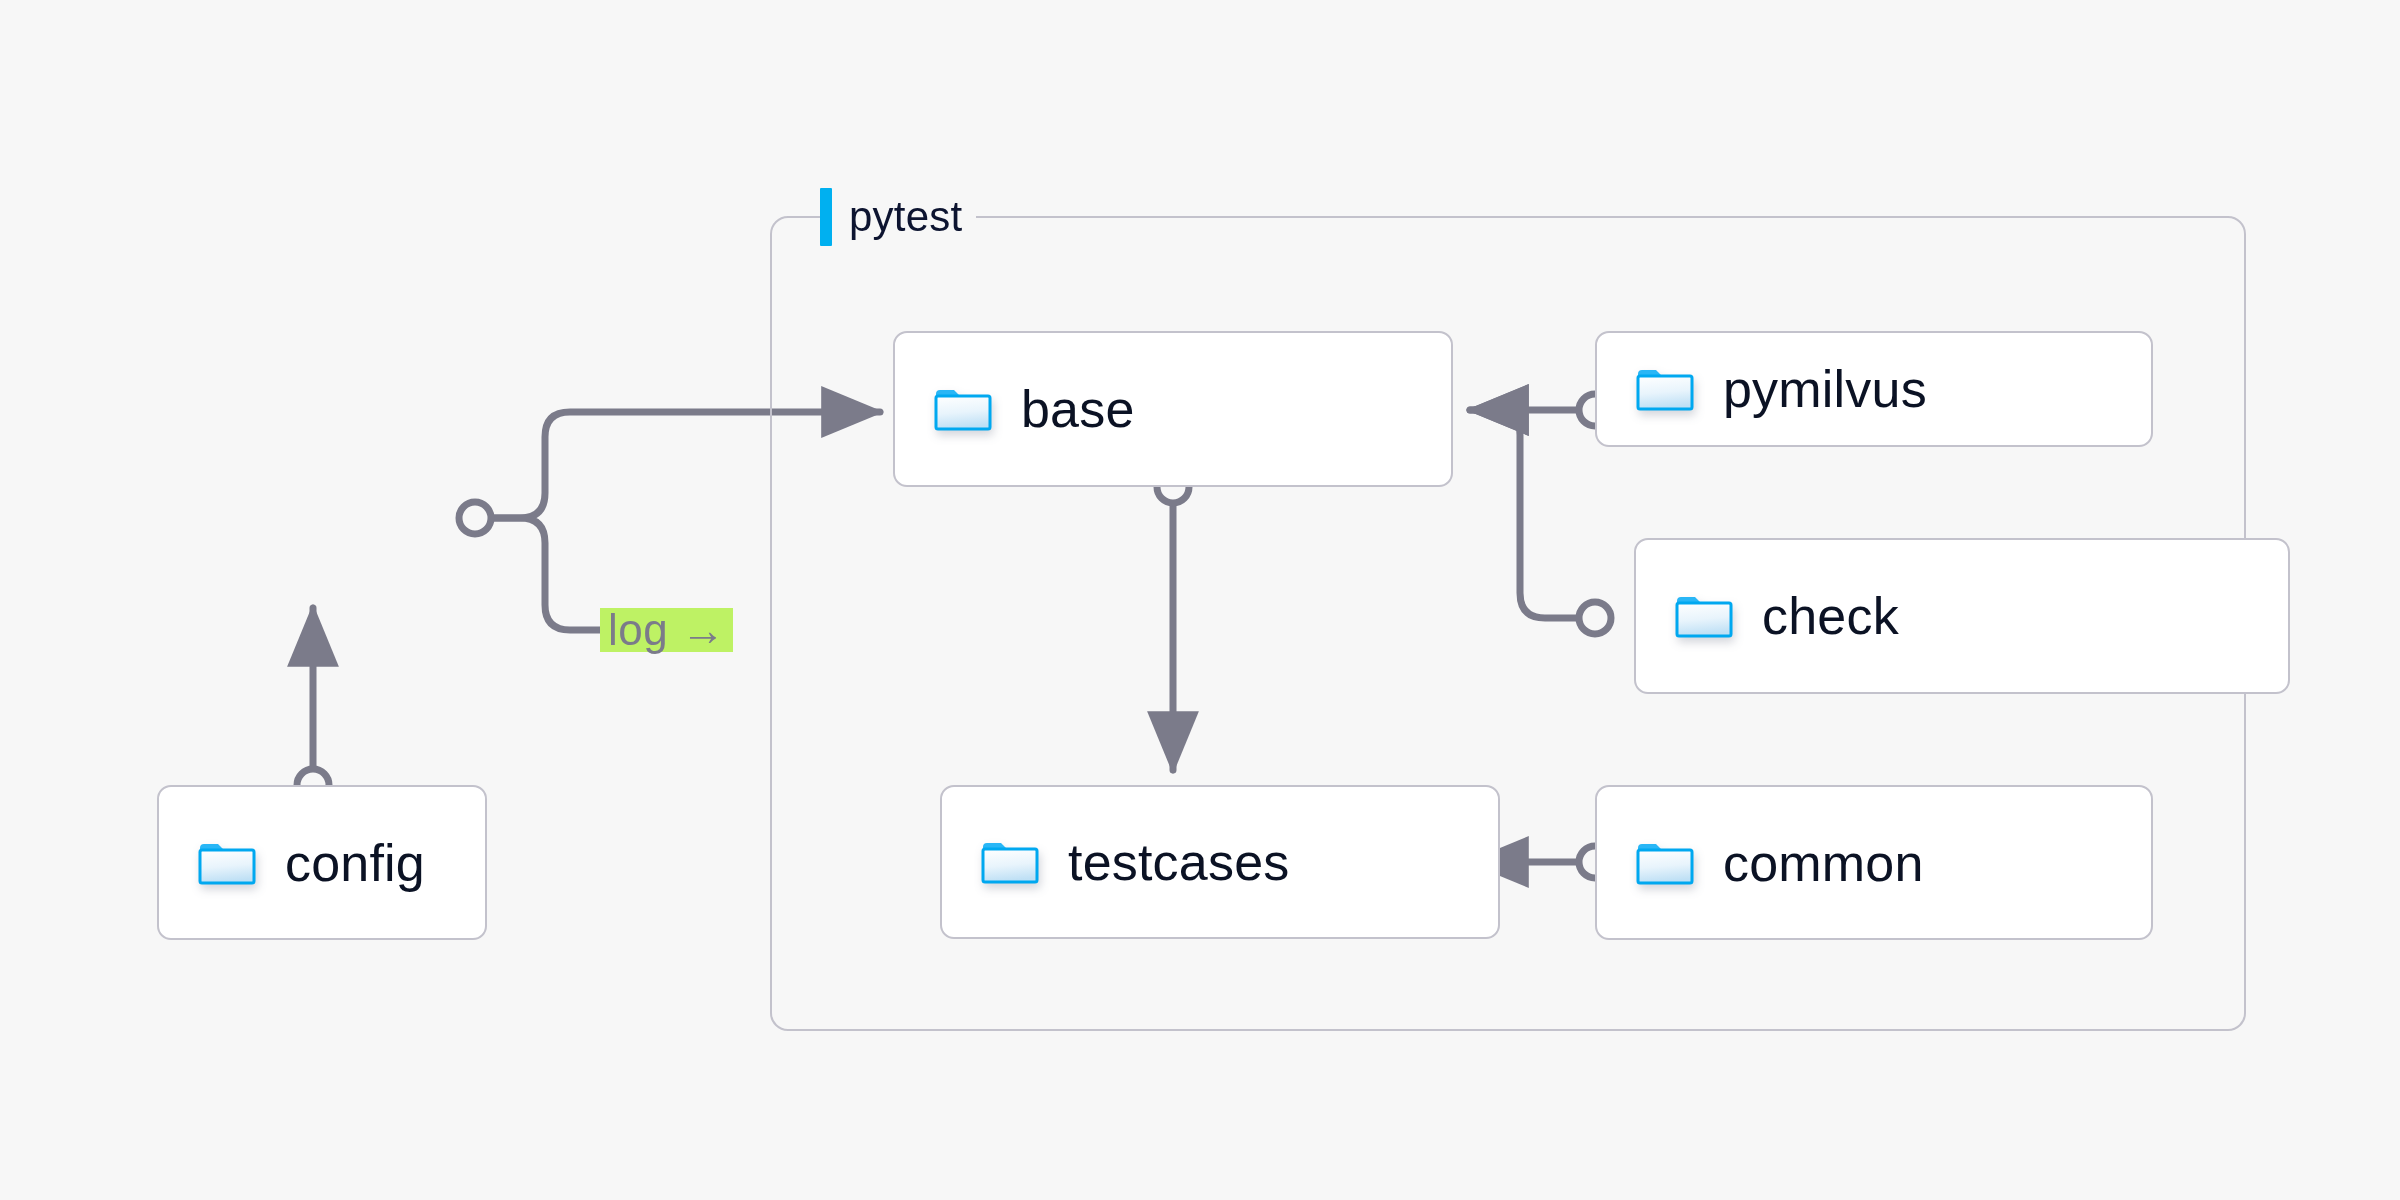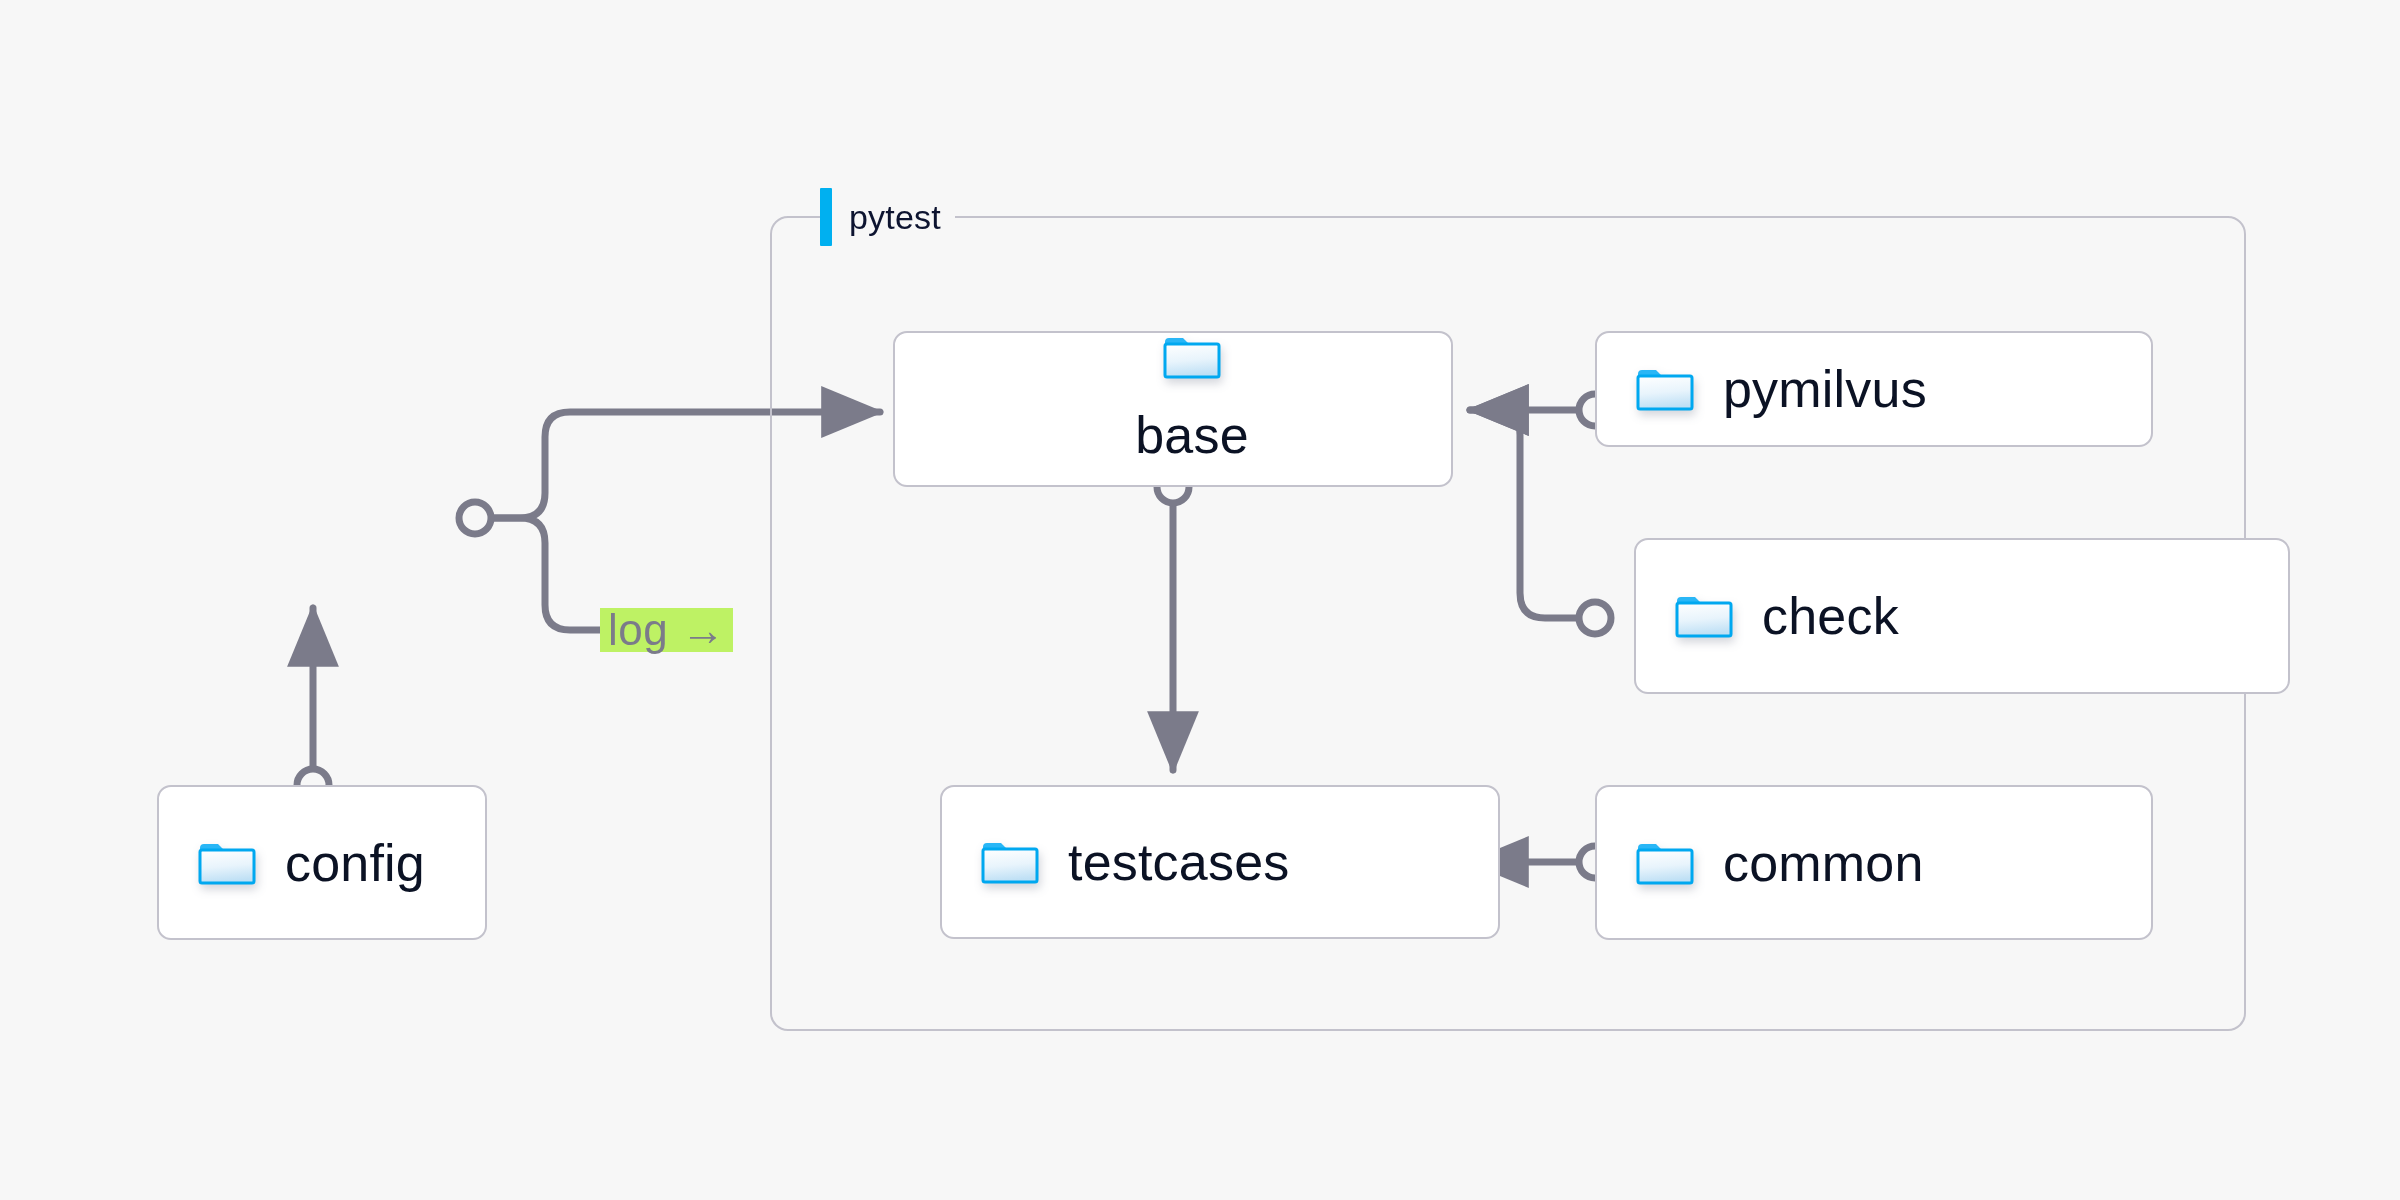--- a/index.html
+++ b/index.html
@@ -43,21 +43,21 @@
     height: 58px;
   }
   .group-bar {
     width: 12px;
     height: 58px;
     background: #00b0f0;
     border-radius: 1px;
     flex: none;
   }
   .group-label {
-    font-size: 34px;
+    font-size: 42px;
     color: #0d1430;
     letter-spacing: 0.2px;
     white-space: nowrap;
   }
   
   .node {
     position: absolute;
     box-sizing: border-box;
     background: #ffffff;
     border: 2px solid #c3c2cc;
@@ -150,21 +150,21 @@
   <div class="node" style="left:157px; top:785px; width:330px; height:155px;">
     <span class="folder-icon">
       <svg viewBox="0 0 60 48" width="60" height="48">
         <path d="M3,9 a4,4 0 0 1 4,-4 h14 l5,5 h27 a4,4 0 0 1 4,4 v3 h-54 z" fill="#29b6f6"></path>
         <rect x="3" y="11" width="54" height="33" rx="2" fill="url(#folderGrad)" stroke="#00a8f0" stroke-width="3"></rect>
       </svg>
     </span>
     <span class="node-label">config</span>
   </div>
 
-  <div class="node" style="left:893px; top:331px; width:560px; height:156px;flex-direction:column;">
+  <div class="node" style="left:893px; top:331px; width:560px; height:156px;">
     <span class="folder-icon">
       <svg viewBox="0 0 60 48" width="60" height="48">
         <path d="M3,9 a4,4 0 0 1 4,-4 h14 l5,5 h27 a4,4 0 0 1 4,4 v3 h-54 z" fill="#29b6f6"></path>
         <rect x="3" y="11" width="54" height="33" rx="2" fill="url(#folderGrad)" stroke="#00a8f0" stroke-width="3"></rect>
       </svg>
     </span>
     <span class="node-label">base</span>
   </div>
 
   <div class="node" style="left:893px; top:785px; width:560px; height:154px;margin-left:47px;">

